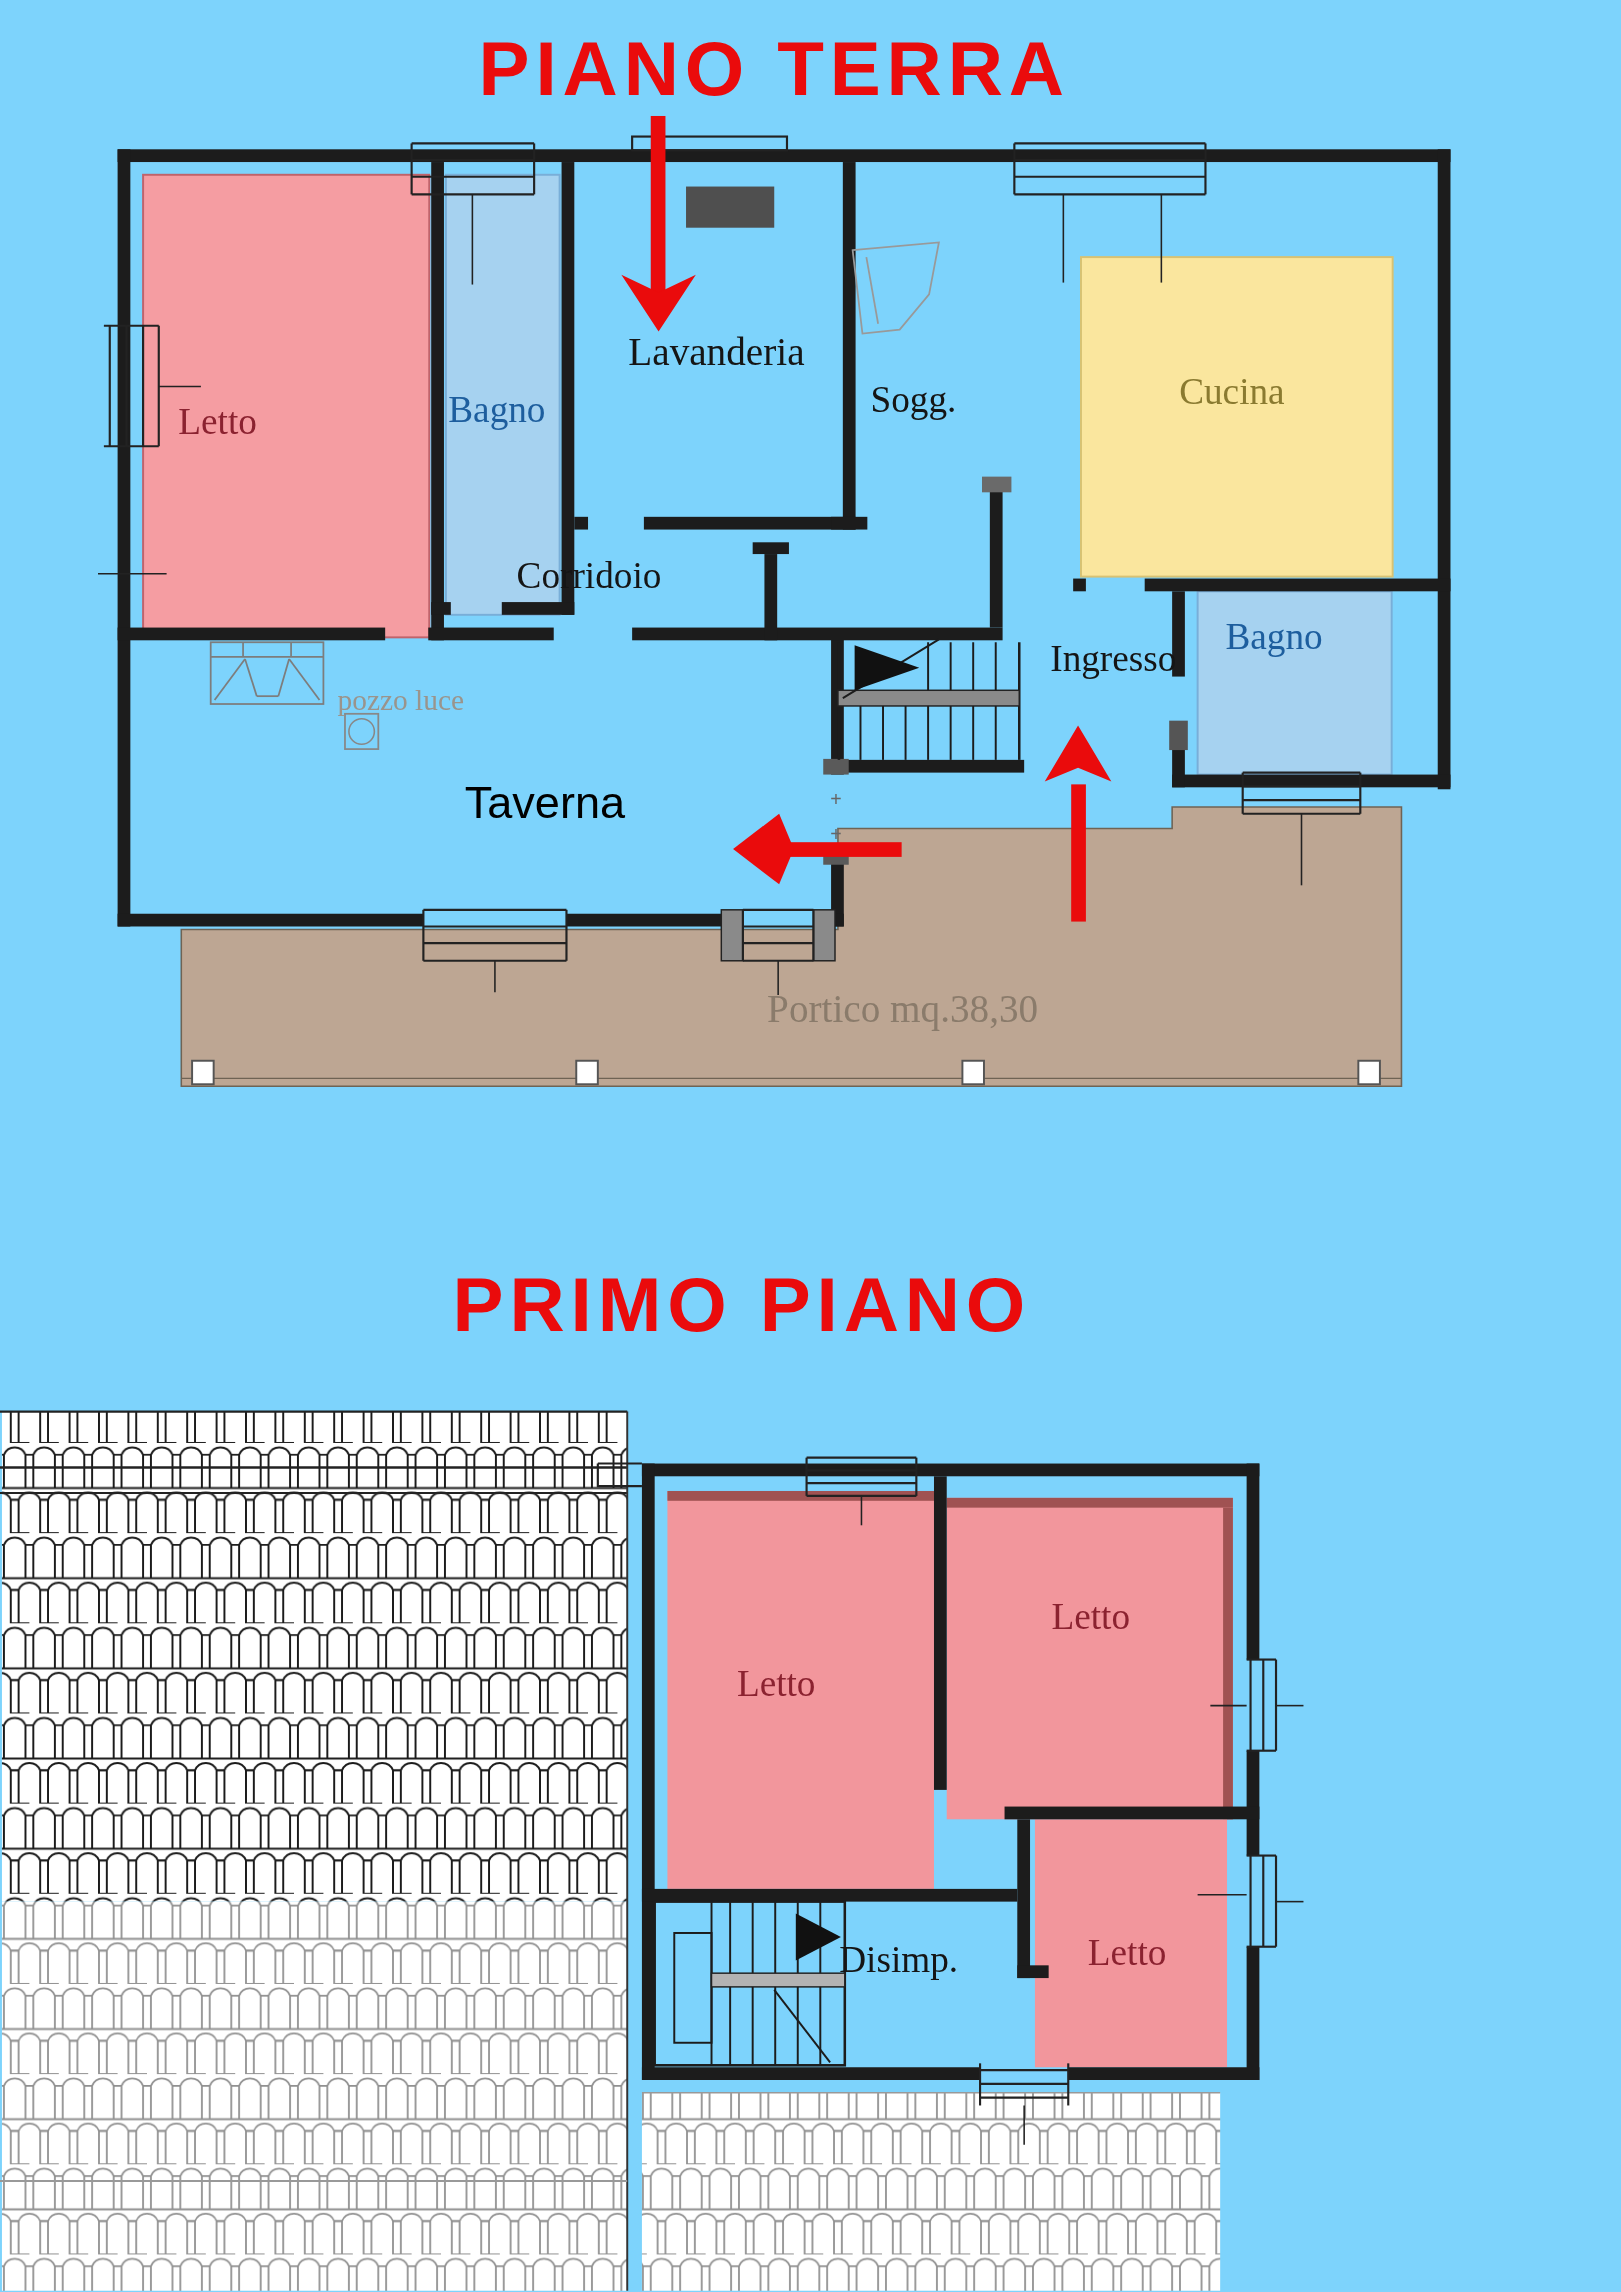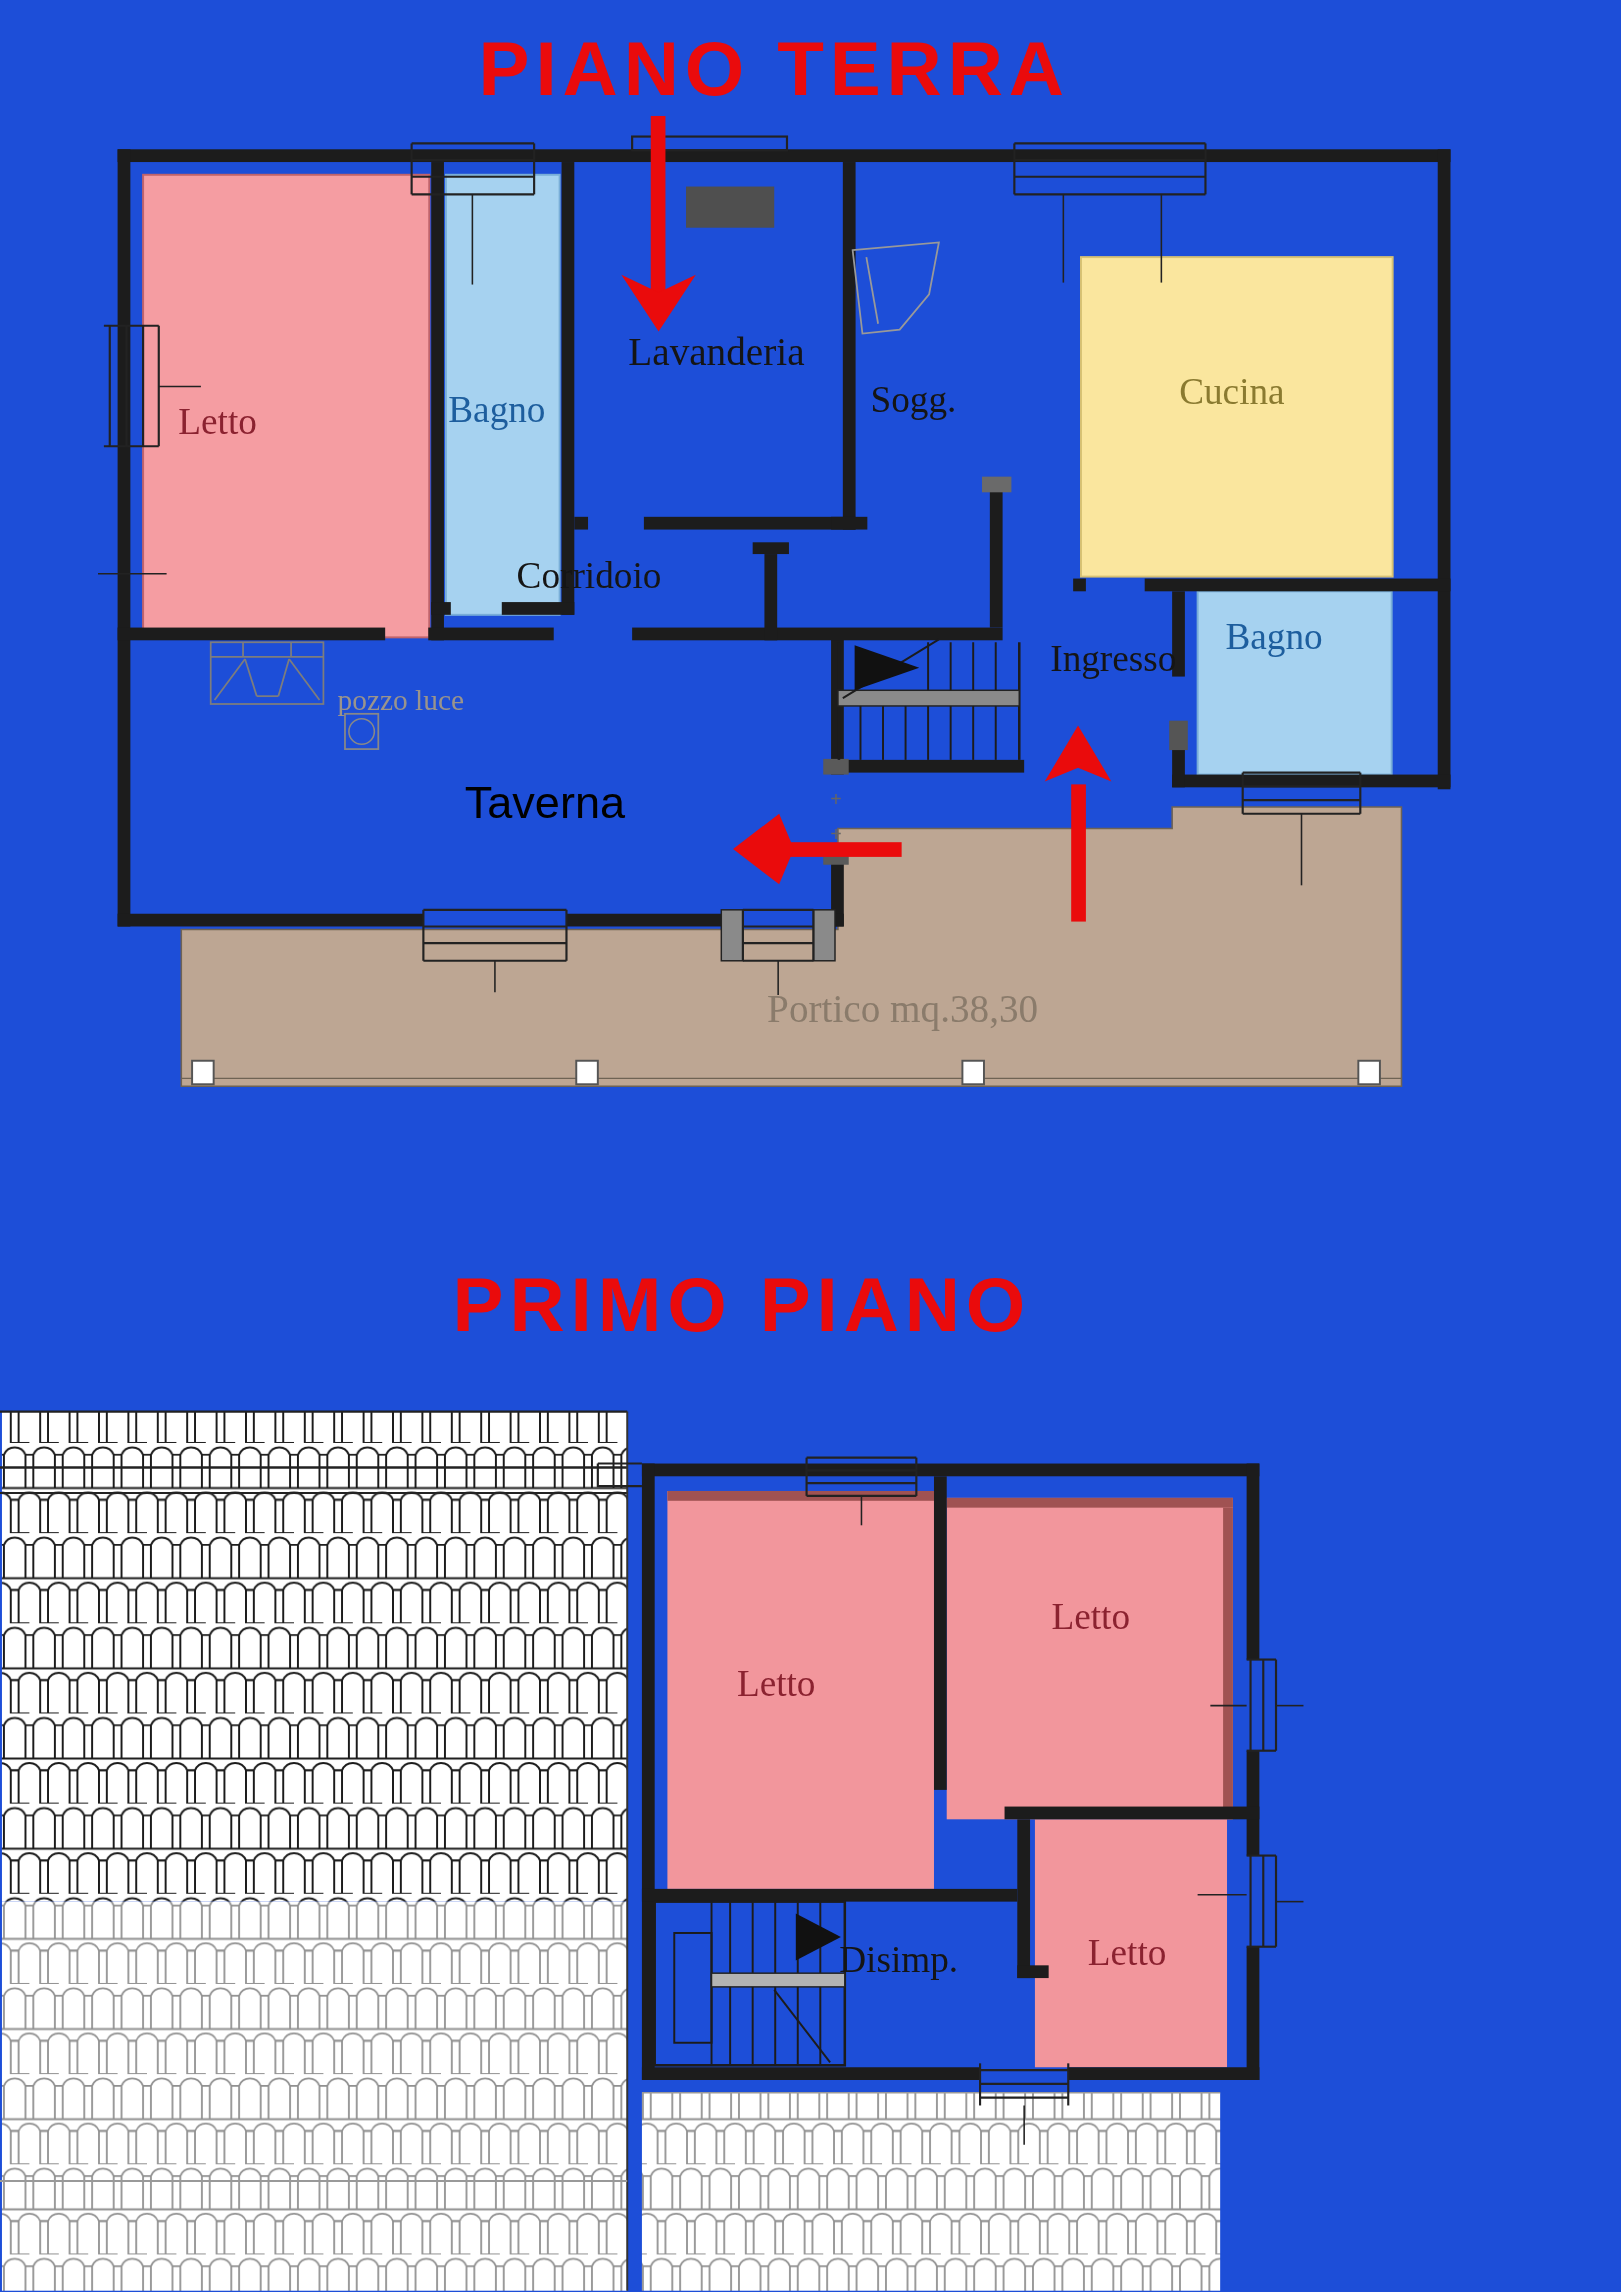--- a/index.html
+++ b/index.html
@@ -1,16 +1,16 @@
 <!DOCTYPE html>
 <html><head>
 <meta charset="utf-8">
 <style>
   html,body{margin:0;padding:0;background:#ffffff;}
-  #stage{position:relative;width:1621px;height:2293px;background:#1d4ed8;overflow:hidden;
+  #stage{position:relative;width:1621px;height:2293px;background:#7dd3fc;overflow:hidden;
          font-family:"Liberation Serif", serif;}
   svg{position:absolute;left:0;top:0;}
   .wall{fill:#1C1C1C;}
   .thin{stroke:#222;stroke-width:2.2;fill:none;}
   .tick{stroke:#222;stroke-width:1.6;fill:none;}
   .sketch{stroke:#999;stroke-width:1.8;fill:none;}
   .skylight{stroke:#7d7d7d;stroke-width:1.8;fill:none;}
   .stair-line{stroke:#1c1c1c;stroke-width:2;fill:none;}
   .stair-box{stroke:#1c1c1c;stroke-width:2.6;fill:none;}
   .title{font-family:"Liberation Sans", sans-serif;font-weight:700;font-size:78px;letter-spacing:6px;}

